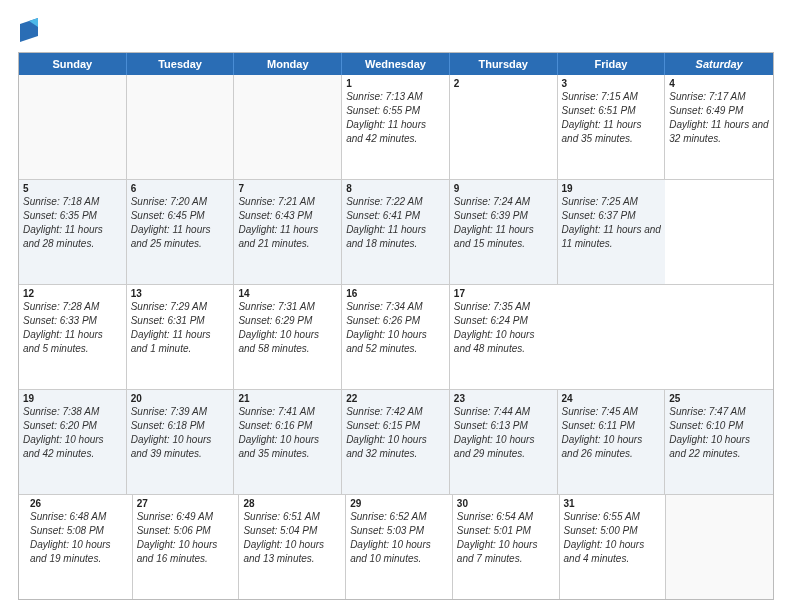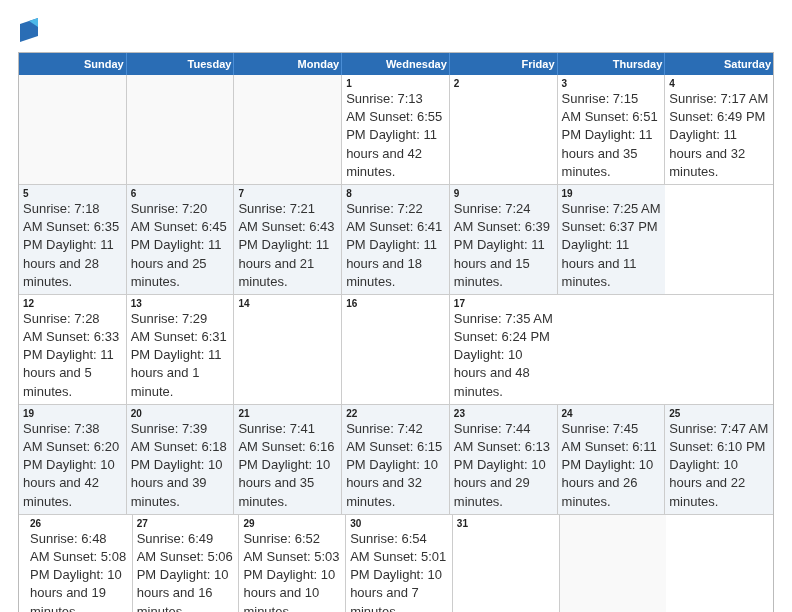--- a/index.html
+++ b/index.html
@@ -62,25 +62,25 @@
     }
     .cal-header-row {
       display: grid;
       grid-template-columns: repeat(7, 1fr);
       background: #2a6db5;
     }
     .cal-header-cell {
       color: #fff;
       font-size: 11px;
       font-weight: bold;
-      text-align: right;
+      text-align: center;
       padding: 5px 2px;
       border-right: 1px solid #4a8dd5;
     }
-    .cal-header-cell:last-child { border-right: none; }
+    .cal-header-cell:last-child { border-right: none; font-style: italic; }
     .cal-body {
       flex: 1;
       display: flex;
       flex-direction: column;
     }
     .cal-row {
       display: grid;
       grid-template-columns: repeat(7, 1fr);
       flex: 1;
       border-bottom: 1px solid #ccc;
@@ -96,23 +96,24 @@
     }
     .cal-cell:last-child { border-right: none; }
     .cal-cell.alt-row { background: #f0f4f8; }
     .day-number {
       font-size: 10px;
       font-weight: bold;
       color: #222;
       margin-bottom: 1px;
     }
     .cell-text {
-      font-size: 13px;
+      font-size: 10px;
       color: #333;
       line-height: 1.4;
+      font-style: italic;
     }
     .empty { background: #f9f9f9; }
   </style>
 </head>
 <body>
 
 <div class="page">
   <div class="header">
     <div class="logo">
       <div style="display:flex;flex-direction:column;align-items:flex-start;">
@@ -132,22 +133,22 @@
       <h2></h2>
     </div>
   </div>
 
   <div class="calendar">
     <div class="cal-header-row">
     <div class="cal-header-cell">Sunday</div>
         <div class="cal-header-cell">Tuesday</div>
         <div class="cal-header-cell">Monday</div>
         <div class="cal-header-cell">Wednesday</div>
+        <div class="cal-header-cell">Thursday</div>
         <div class="cal-header-cell">Friday</div>
-        <div class="cal-header-cell">Thursday</div>
         <div class="cal-header-cell">Saturday</div>
       </div>
     <div class="cal-body">
     <div class="cal-row">
           <div class="cal-cell empty"></div>
           <div class="cal-cell empty"></div>
           <div class="cal-cell empty"></div>
           <div class="cal-cell">
             <div class="day-number">1</div>
             <div class="cell-text">Sunrise: 7:13 AM
@@ -216,23 +217,29 @@
 Daylight: 11 hours and 5 minutes.</div>
           </div>
           <div class="cal-cell">
             <div class="day-number">13</div>
             <div class="cell-text">Sunrise: 7:29 AM
 Sunset: 6:31 PM
 Daylight: 11 hours and 1 minute.</div>
           </div>
           <div class="cal-cell">
             <div class="day-number">14</div>
+            <div class="cell-text">Sunrise: 7:31 AM
+Sunset: 6:29 PM
+Daylight: 10 hours and 58 minutes.</div>
           </div>
           <div class="cal-cell">
             <div class="day-number">16</div>
+            <div class="cell-text">Sunrise: 7:34 AM
+Sunset: 6:26 PM
+Daylight: 10 hours and 52 minutes.</div>
           </div>
           <div class="cal-cell">
             <div class="day-number">17</div>
             <div class="cell-text">Sunrise: 7:35 AM
 Sunset: 6:24 PM
 Daylight: 10 hours and 48 minutes.</div>
           </div>
         </div>
         <div class="cal-row">
           <div class="cal-cell alt-row">
@@ -285,31 +292,40 @@
 Sunset: 5:08 PM
 Daylight: 10 hours and 19 minutes.</div>
           </div>
           <div class="cal-cell">
             <div class="day-number">27</div>
             <div class="cell-text">Sunrise: 6:49 AM
 Sunset: 5:06 PM
 Daylight: 10 hours and 16 minutes.</div>
           </div>
           <div class="cal-cell">
+            <div class="day-number">28</div>
+            <div class="cell-text">Sunrise: 6:51 AM
+Sunset: 5:04 PM
+Daylight: 10 hours and 13 minutes.</div>
+          </div>
+          <div class="cal-cell">
             <div class="day-number">29</div>
             <div class="cell-text">Sunrise: 6:52 AM
 Sunset: 5:03 PM
 Daylight: 10 hours and 10 minutes.</div>
           </div>
           <div class="cal-cell">
             <div class="day-number">30</div>
             <div class="cell-text">Sunrise: 6:54 AM
 Sunset: 5:01 PM
 Daylight: 10 hours and 7 minutes.</div>
           </div>
           <div class="cal-cell">
             <div class="day-number">31</div>
+            <div class="cell-text">Sunrise: 6:55 AM
+Sunset: 5:00 PM
+Daylight: 10 hours and 4 minutes.</div>
           </div>
           <div class="cal-cell empty"></div>
         </div>
       </div>
   </div>
 </div>
 
 </body></html>

